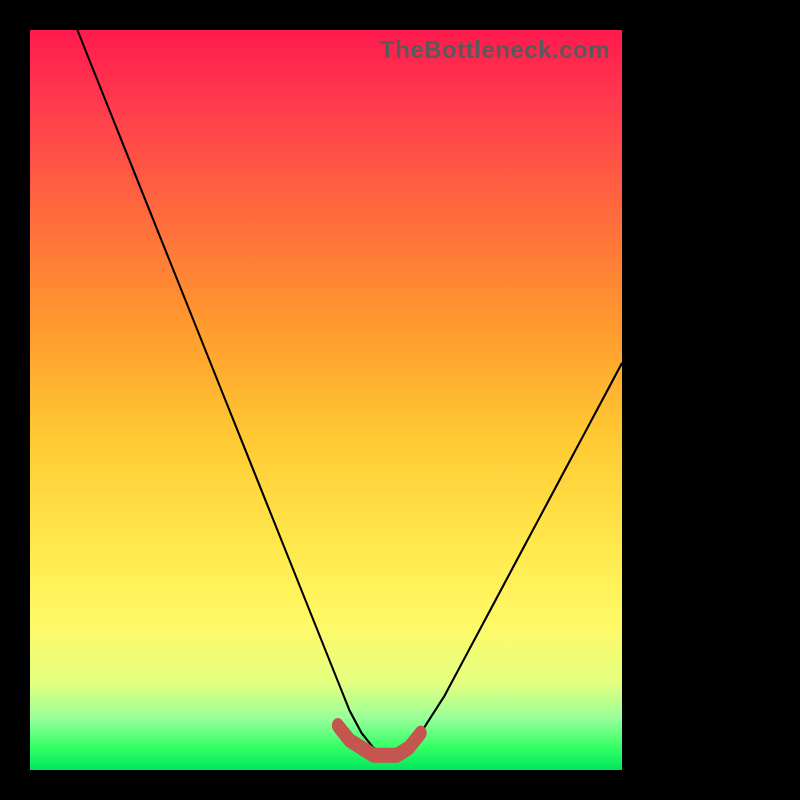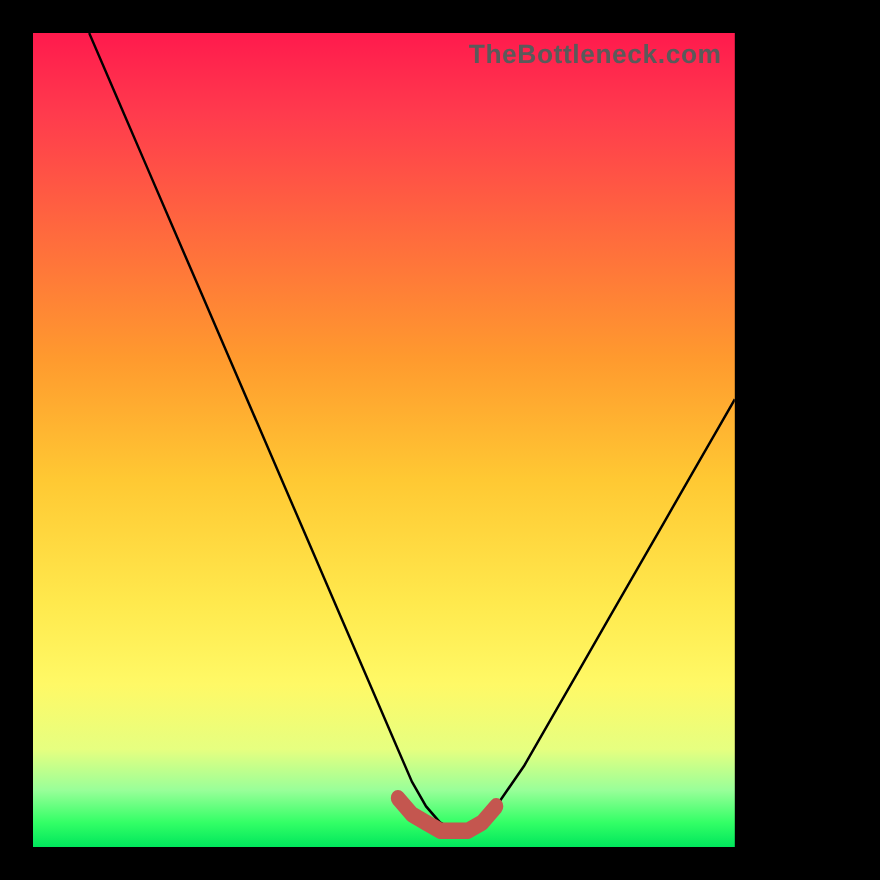--- a/index.html
+++ b/index.html
@@ -7,21 +7,21 @@
   .chart-container {
     width: 800px;
     height: 800px;
     position: relative;
     background: #000;
   }
   .plot-area {
     position: absolute;
     left: 30px;
     top: 30px;
-    width: 638px;
+    width: 592px;
     height: 740px;
     background: linear-gradient(to bottom,
       #ff1a4d 0%,
       #ff3b4d 10%,
       #ff6b3d 25%,
       #ff9a2e 40%,
       #ffc933 55%,
       #ffe94d 70%,
       #fff966 80%,
       #e6ff80 88%,

